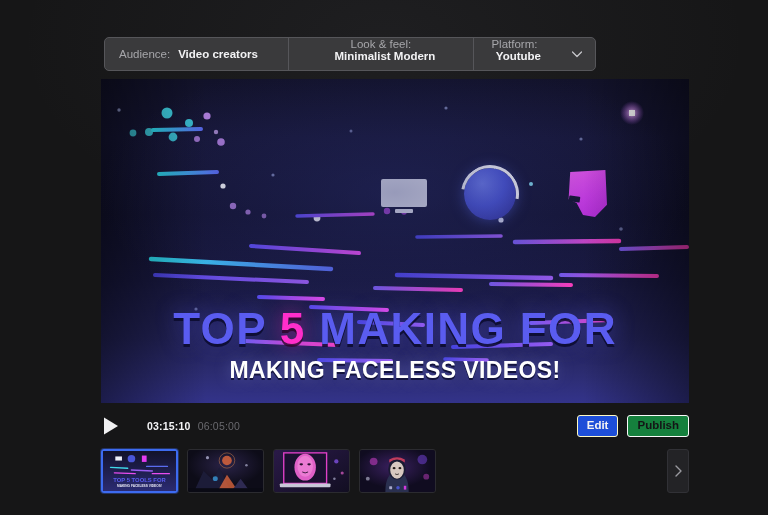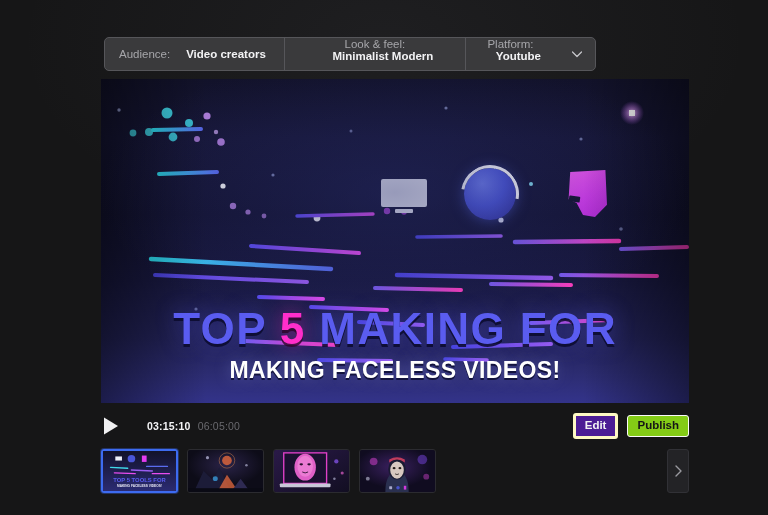--- a/index.html
+++ b/index.html
@@ -34,21 +34,21 @@
     padding: 0 14px;
     font-size: 11.5px;
     white-space: nowrap;
     color: #cfcfd2;
   }
   .seg + .seg { border-left: 1px solid #56565a; flex-direction: column; }
   .seg-1 { width: 184px; }
   .seg-2 { width: 186px; }
   .seg-3 { flex: 1; position: relative; padding-right: 54px; text-align: right; }
   .seg .lbl { color: #a6a6aa; font-weight: 400; }
-  .seg .val { color: #f2f2f4; font-weight: 700; margin-left: 16px; }
+  .seg .val { color: #f2f2f4; font-weight: 700; margin-left: 8px; }
   .chev-down {
     position: absolute; right: 13px; top: 50%;
     width: 11px; height: 11px;
     margin-top: -6px;
   }
   .chev-down svg { display: block; }
 
   
   .player {
     position: absolute; left: 101px; top: 79px;
@@ -183,26 +183,26 @@
   }
   .btn {
     font-size: 11.5px;
     font-weight: 700;
     padding: 4px 9px 5px;
     border-radius: 3px;
     cursor: pointer;
     line-height: 1;
   }
   .btn-edit {
-    background: #4c1d95;
+    background: #1d4ed8;
     color: #f2f2f4;
-    border: 3px solid #fef9c3;
+    border: 1px solid #fef9c3;
   }
   .btn-publish {
-    background: #84cc16;
+    background: #15803d;
     color: #141416;
     border: 1px solid #fafafa;
   }
 
   
   .strip {
     position: absolute; left: 101px; top: 448px;
     width: 588px; height: 46px;
     display: flex; align-items: center; gap: 9px;
   }

